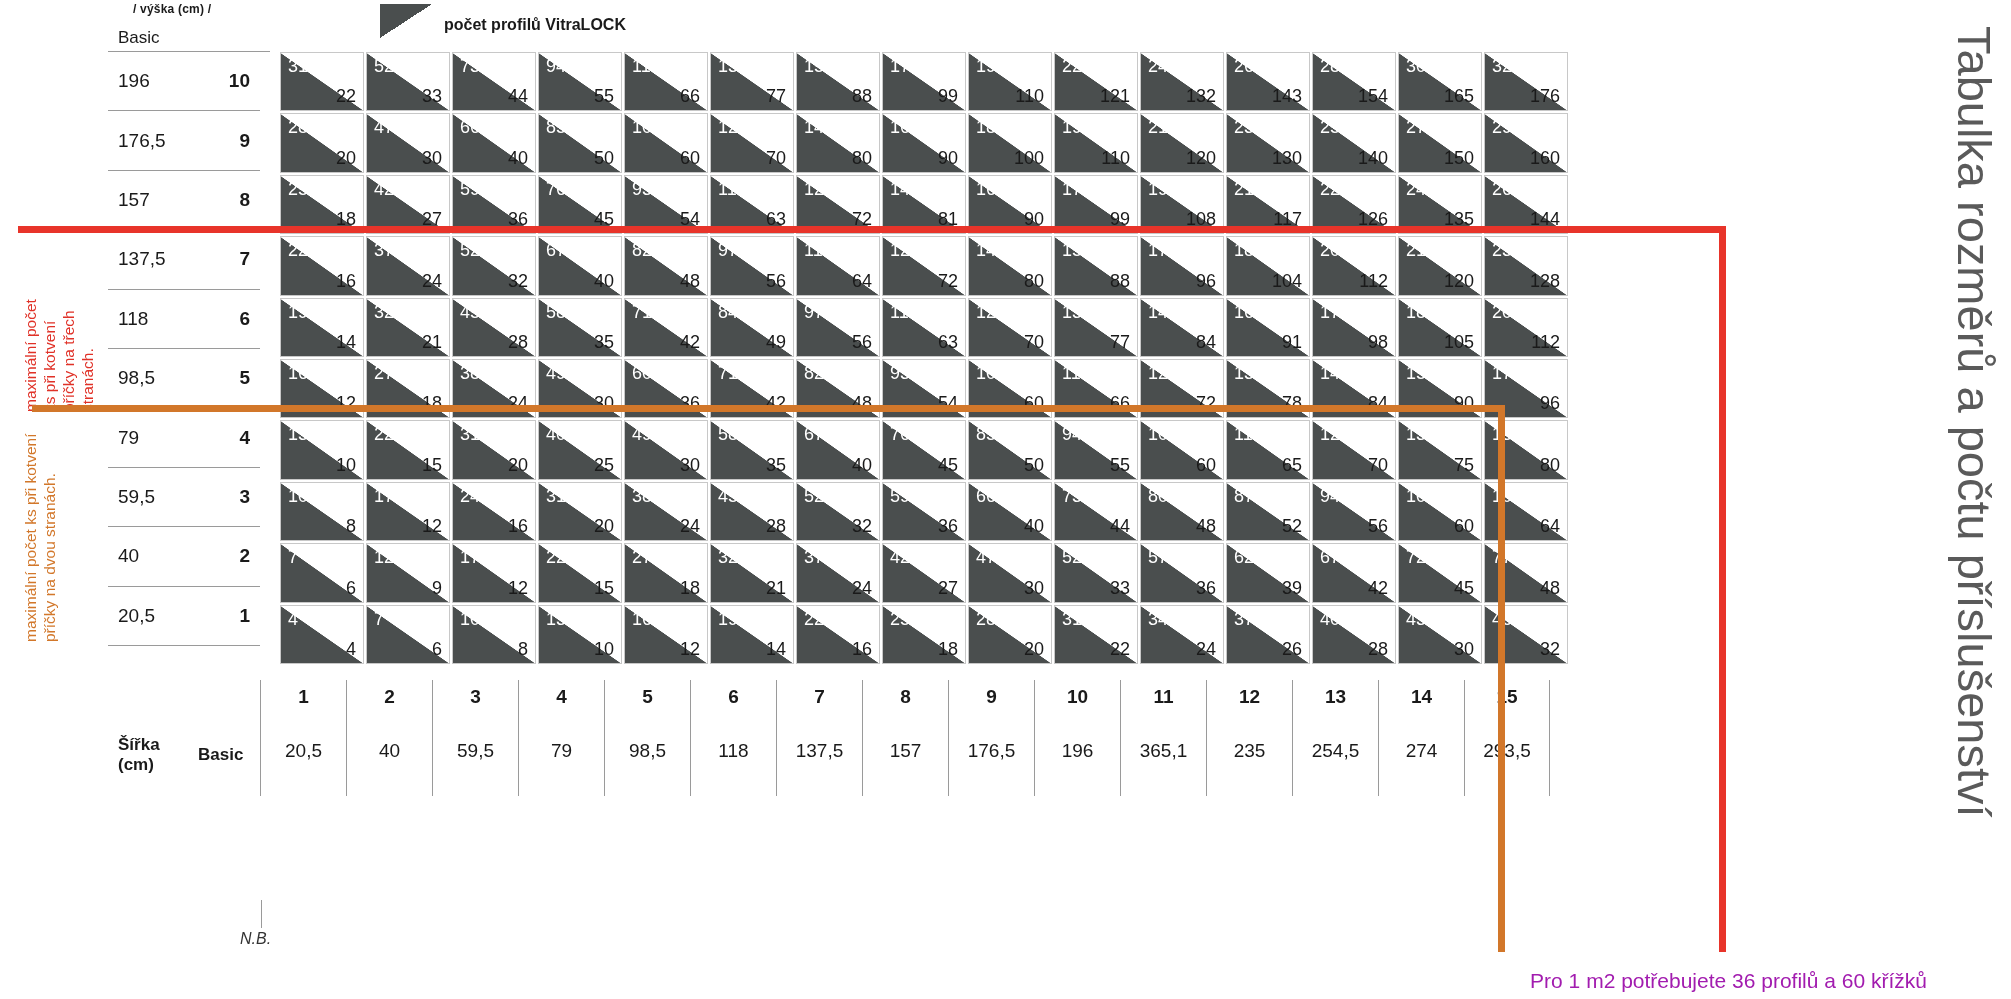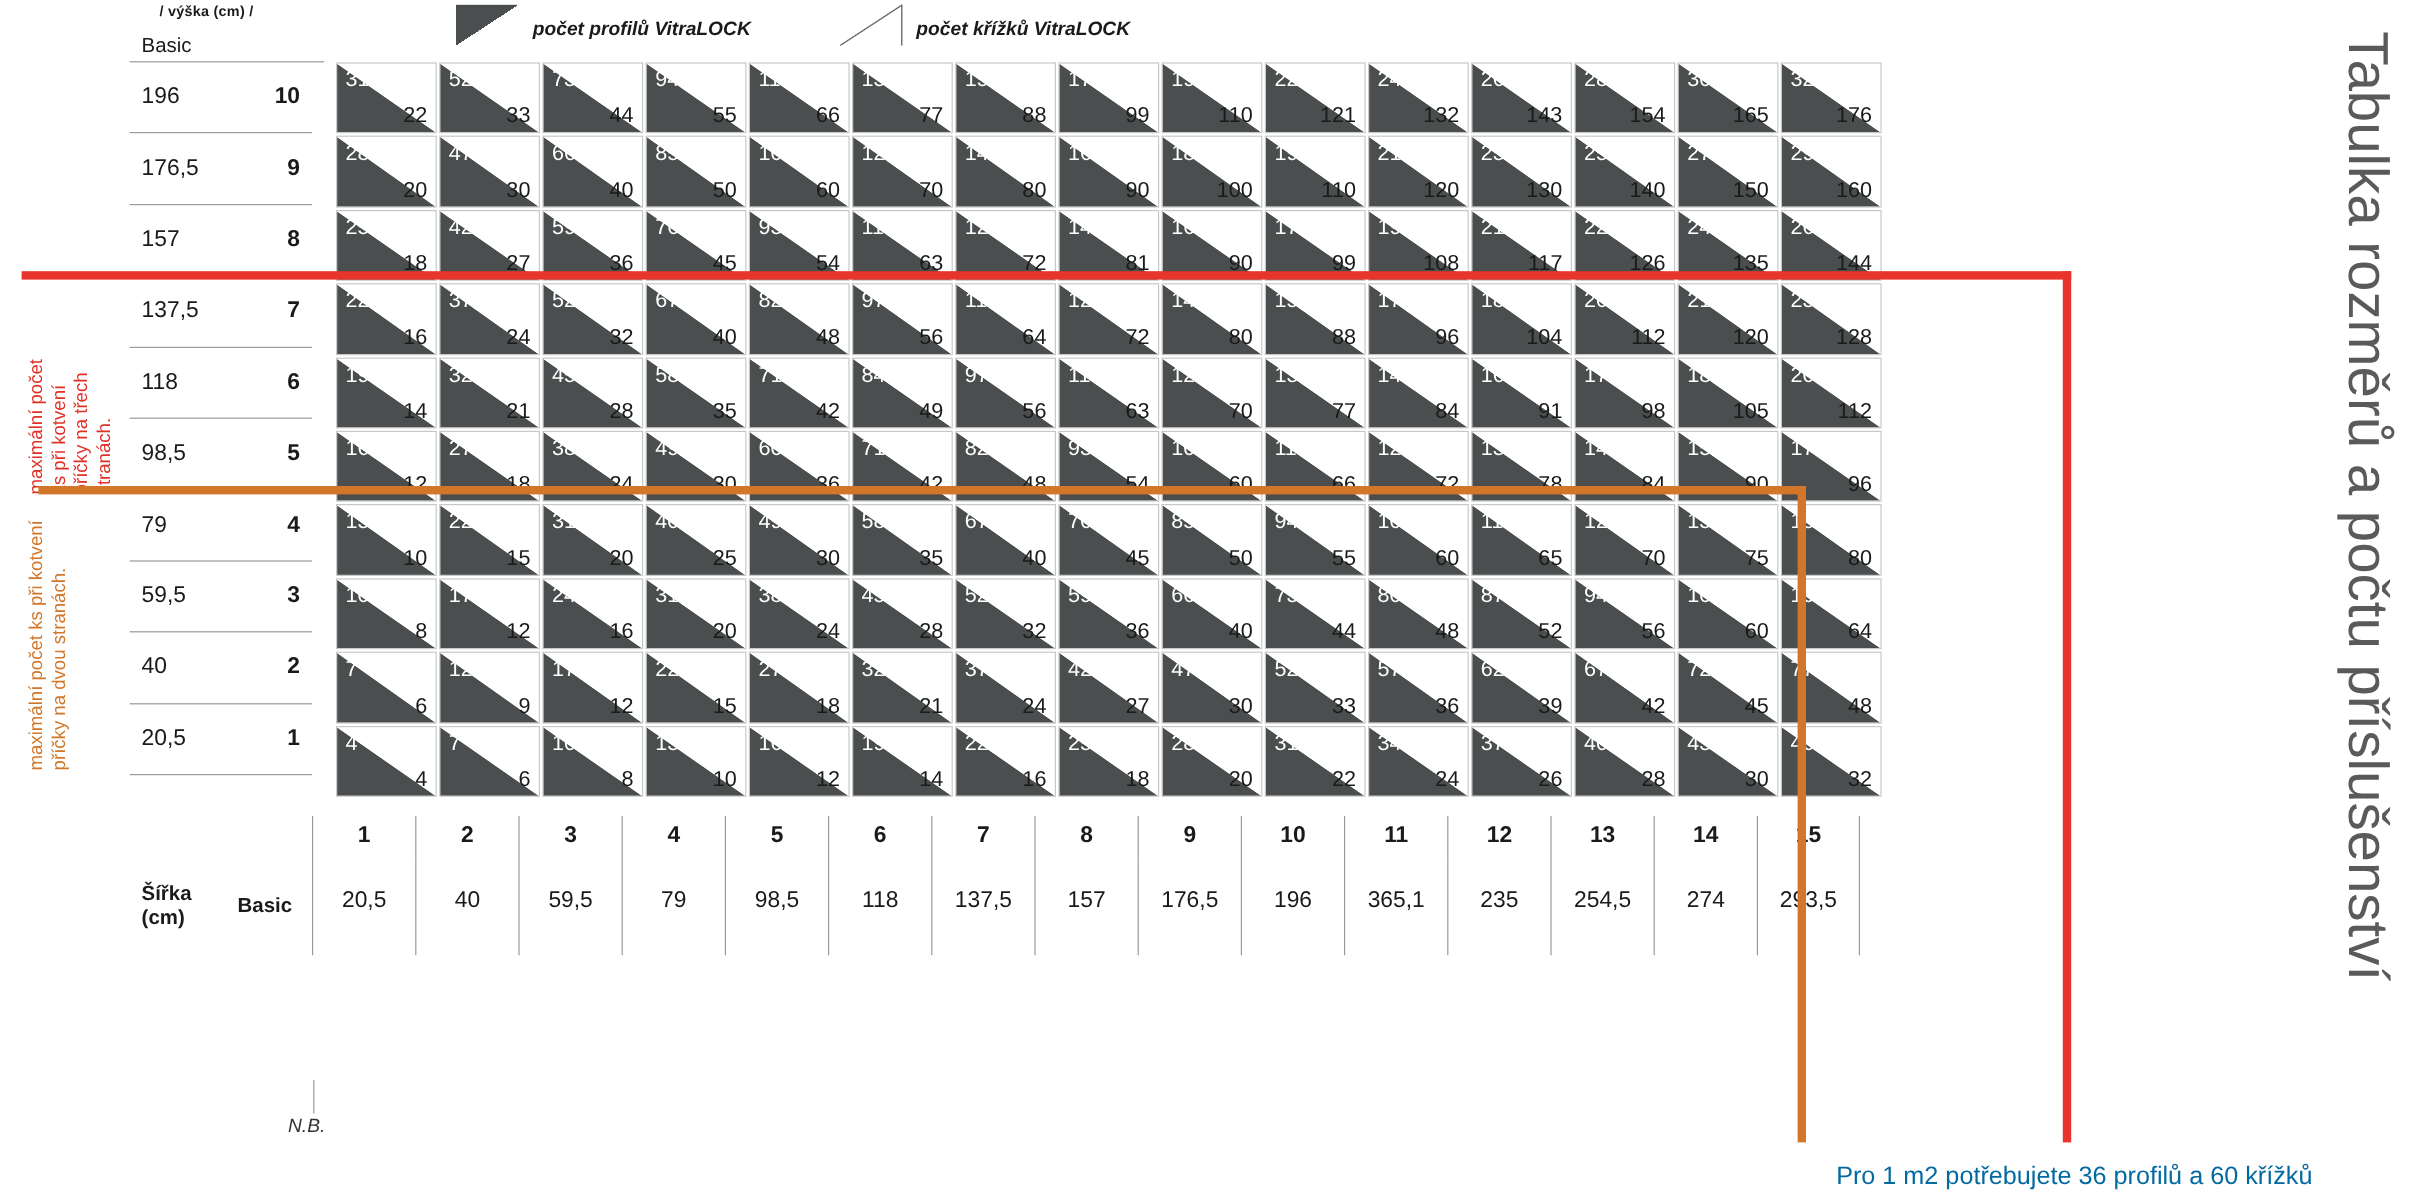--- a/index.html
+++ b/index.html
@@ -13,21 +13,21 @@
   }
 
   
   #top-units{
     position:absolute; left:133px; top:2px;
     font-size:12px; font-weight:bold; letter-spacing:.2px;
     white-space:nowrap;
   }
   #legend{
     position:absolute; left:380px; top:4px;
-    display:flex; align-items:flex-end; gap:74px;font-style:italic;
+    display:flex; align-items:flex-end; gap:42px;
   }
   .legend-item{display:flex;align-items:flex-start;gap:12px;}
   .sw-dark{
     width:52px;height:34px;
     background:
       linear-gradient(to bottom right,#4a4e4e 0%,#4a4e4e 50%,rgba(255,255,255,0) 50%,rgba(255,255,255,0) 100%);
   }
   .sw-light{
     width:52px;height:34px;
     background:#fff;
@@ -155,44 +155,40 @@
     position:absolute;left:240px;top:930px;
     font-size:16px;font-style:italic;color:#333;
   }
   #nb-tick{
     position:absolute;left:261px;top:900px;width:1px;height:28px;background:#9a9a9a;
   }
 
   
   #footer-note{
     position:absolute; right:84px; bottom:6px;
-    font-size:21px; color:#0369a1; white-space:nowrap;
+    font-size:21px; color:#a21caf; white-space:nowrap;
   }
 
   
   .guide{position:absolute;z-index:40;}
   #red-h{ left:18px; top:226px; width:1708px; height:7px; background:#e8342a;}
   #red-v{ left:1719px; top:226px; width:7px; height:726px; background:#e8342a;}
   #orange-h{ left:32px; top:405px; width:1473px; height:7px; background:#d2772a;}
   #orange-v{ left:1498px; top:405px; width:7px; height:547px; background:#d2772a;}
 </style>
 </head>
 <body>
 
 <div id="top-units">/ výška (cm)  /</div>
 
 <div id="legend">
   <div class="legend-item">
     <div class="sw-dark"></div>
     <div class="legend-label">počet profilů VitraLOCK</div>
   </div>
-  <div class="legend-item">
-    <div class="sw-light"></div>
-    <div class="legend-label">počet křížků VitraLOCK</div>
-  </div>
 </div>
 
 <div id="right-title">
   <span>Tabulka rozměrů a počtu příslušenství</span>
 </div>
 
 <div class="side-note" id="note-red">maximální počet
 ks při kotvení
 příčky na třech
 stranách.</div>

